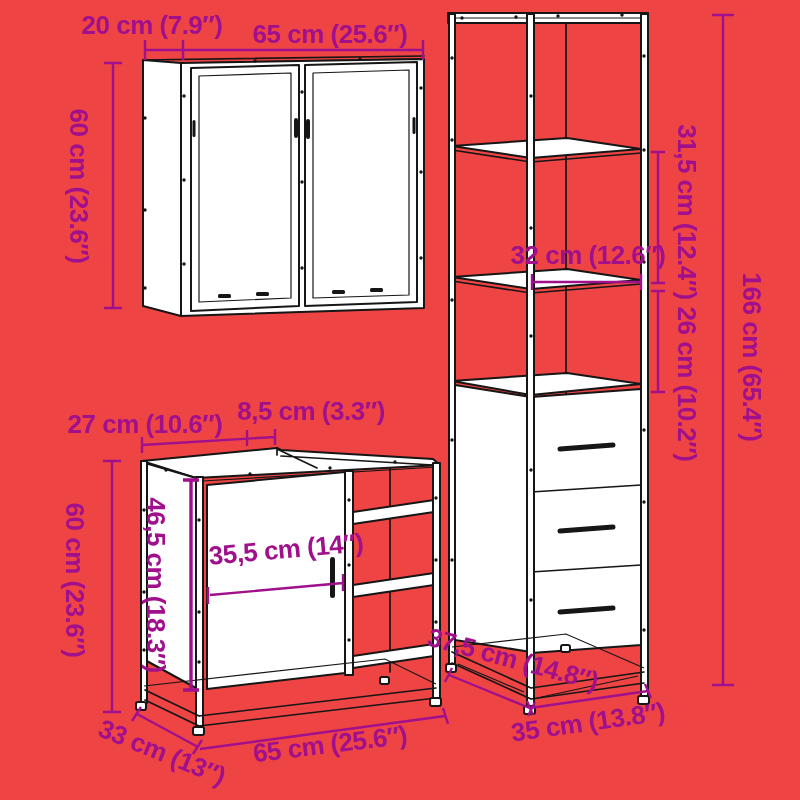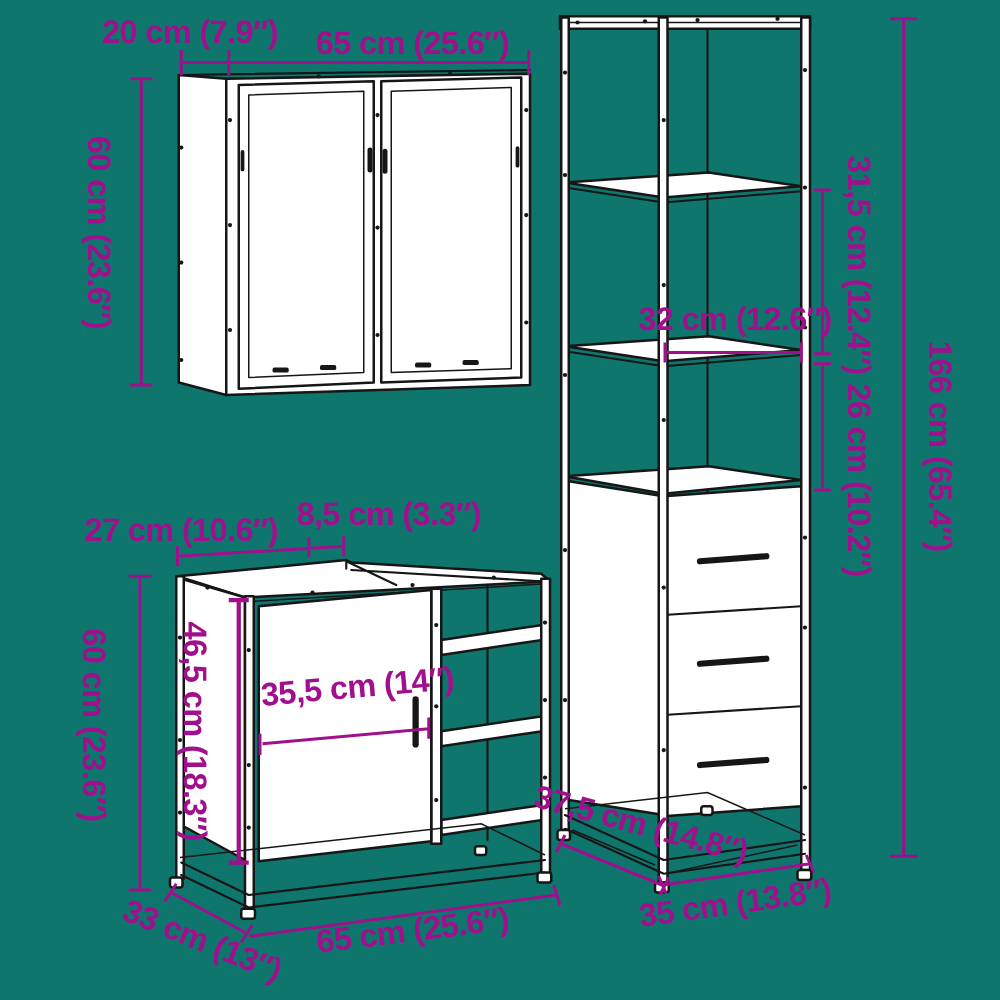--- a/index.html
+++ b/index.html
@@ -1,16 +1,16 @@
 <!DOCTYPE html>
 <html><head>
 <meta charset="utf-8">
 <style>
   html,body{margin:0;padding:0;background:#ffffff;}
-  .stage{position:relative;width:800px;height:800px;background:#0f766e;overflow:hidden;}
+  .stage{position:relative;width:800px;height:800px;background:#ef4444;overflow:hidden;}
   svg{display:block;}
   .face{fill:#ffffff;stroke:#161616;stroke-width:2;stroke-linejoin:round;}
   .ln{fill:none;stroke:#161616;stroke-width:1.7;stroke-linejoin:round;stroke-linecap:round;}
   .thin{fill:none;stroke:#161616;stroke-width:1.2;}
   .solid{fill:#161616;stroke:none;}
   .handle{fill:none;stroke:#161616;stroke-width:5;stroke-linecap:round;}
   .dot{fill:#161616;stroke:none;}
   .dimln{fill:none;stroke:#A1108C;stroke-width:2.4;stroke-linecap:butt;}
   .dimln.thick{stroke-width:3.4;}
   .dim{font-family:"Liberation Sans",sans-serif;font-weight:700;font-size:26px;letter-spacing:-0.5px;fill:#A1108C;}

